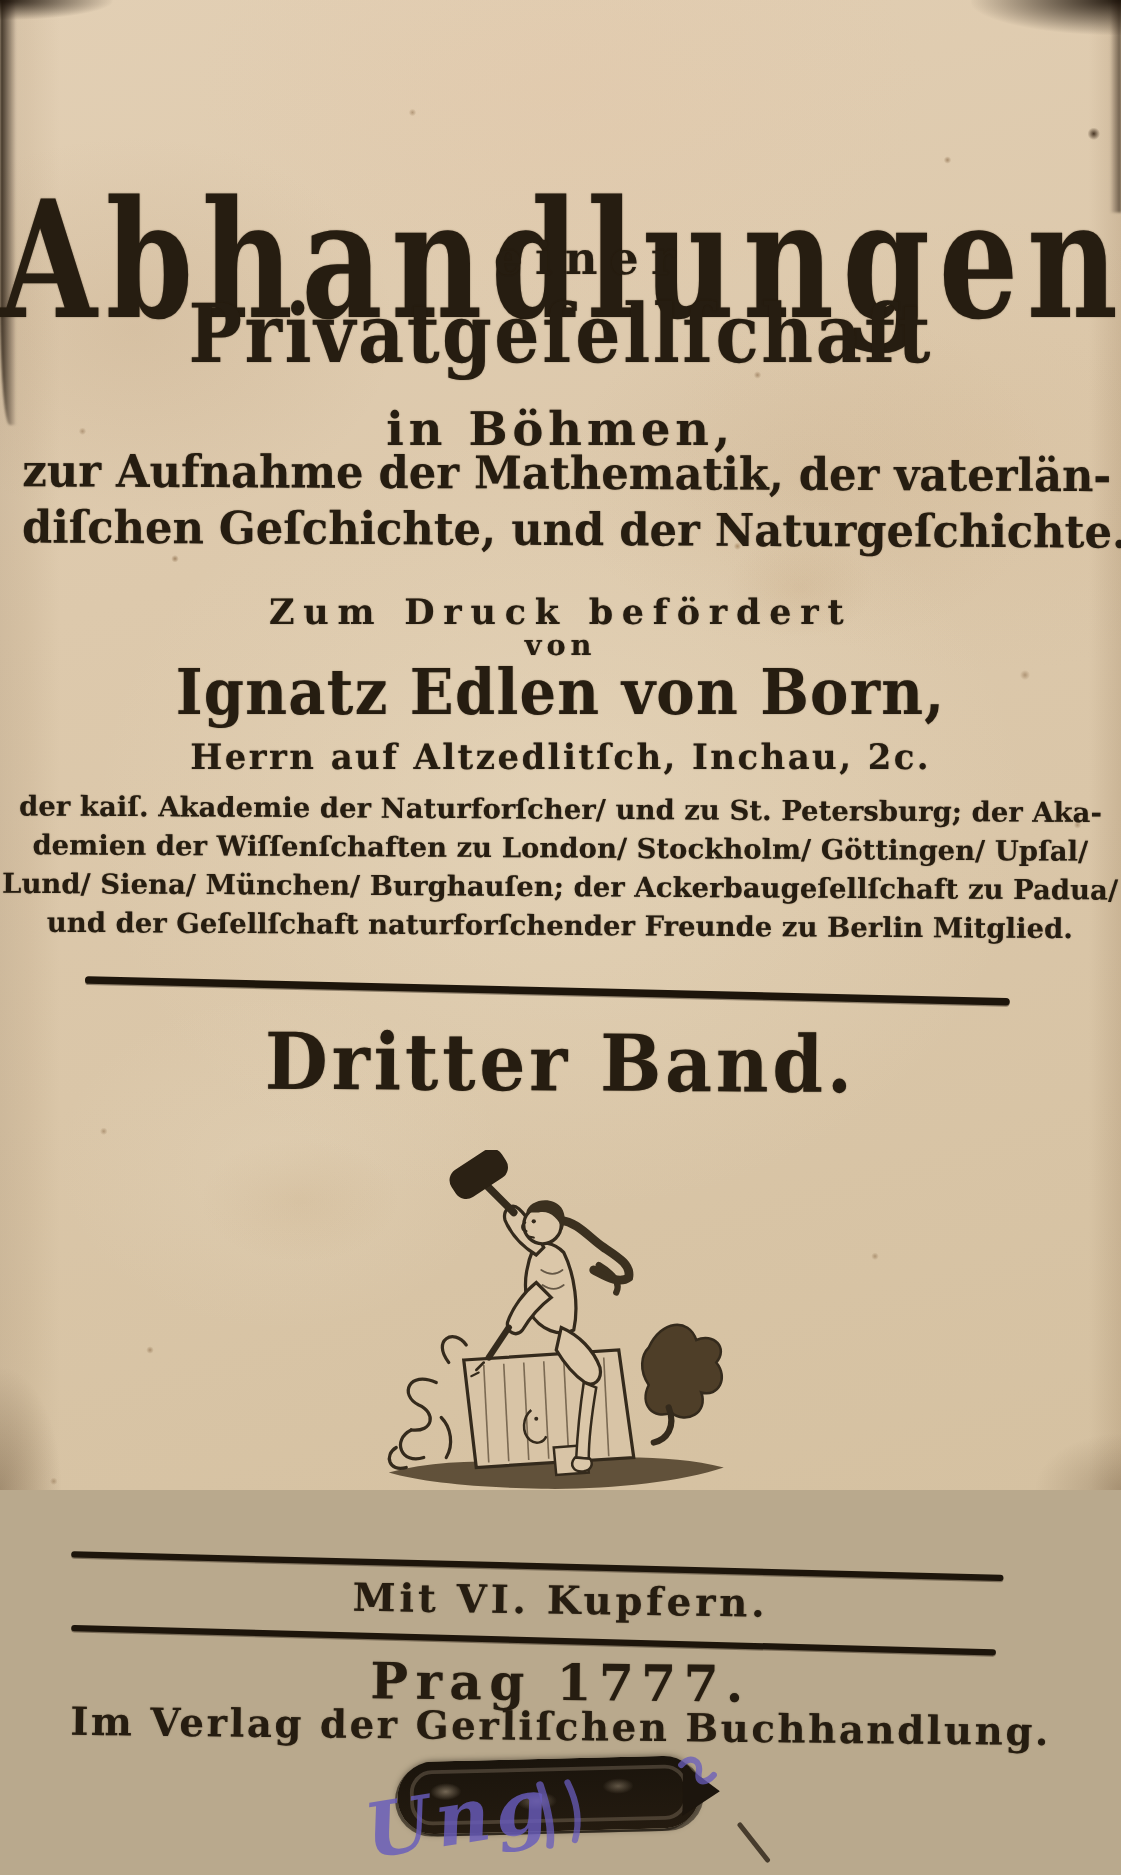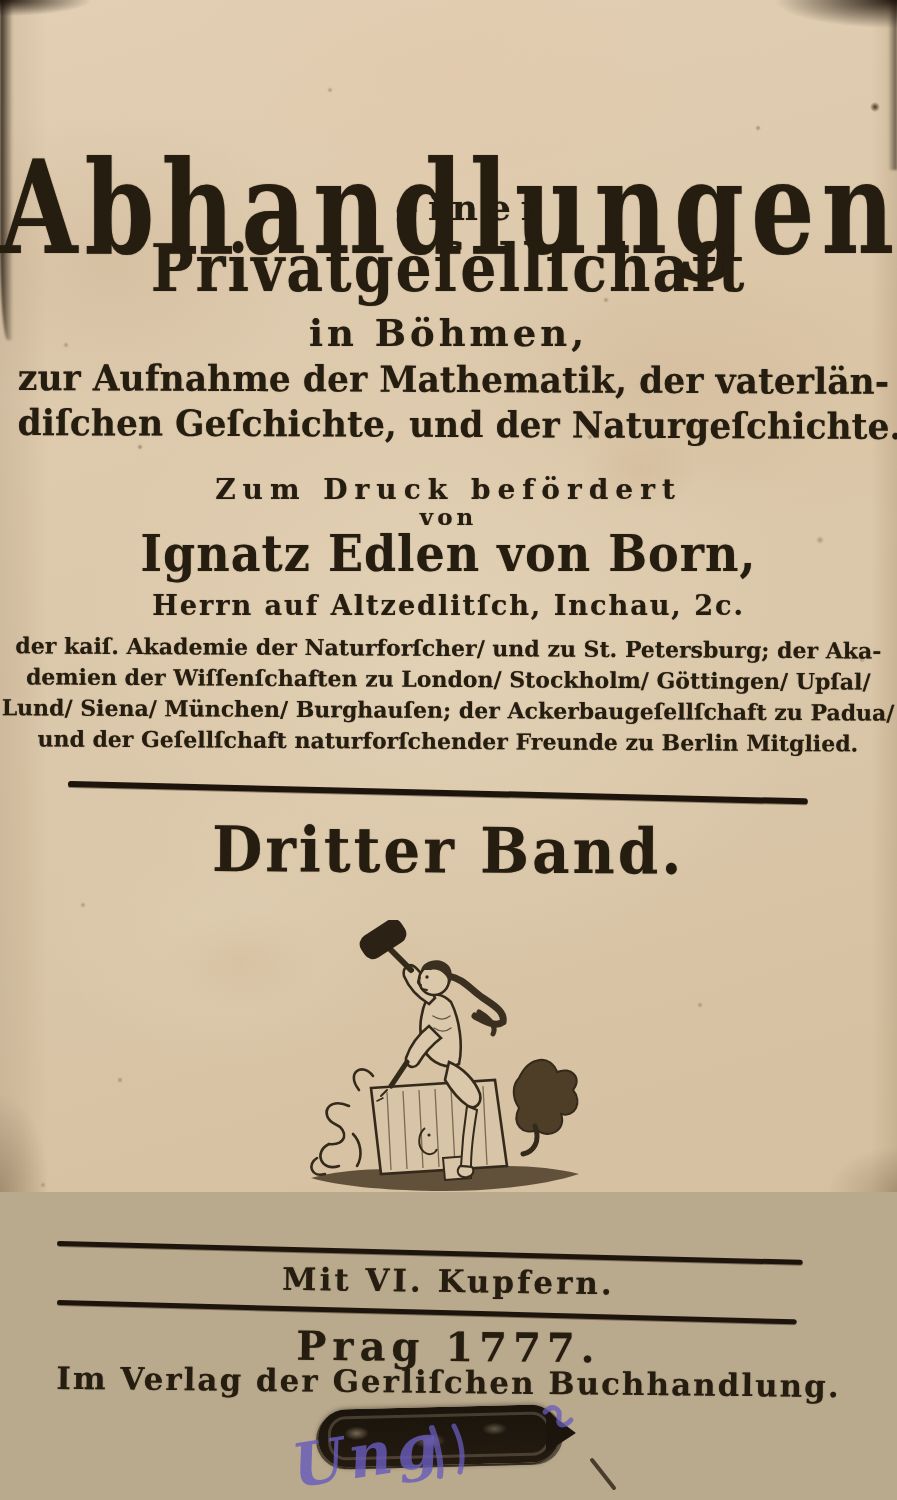--- a/index.html
+++ b/index.html
@@ -61,21 +61,21 @@
 
   .line { position:absolute; left:0; width:100%; text-align:center;
     font-weight:700; white-space:nowrap;
     text-shadow: 0 0 1px rgba(40,25,8,.55); }
 
   .t-main    { top:64px;  font-size:100px; letter-spacing:7px;
                transform: scaleY(1.30); transform-origin:50% 0; }
   .t-einer   { top:186px; font-size:36px;  letter-spacing:10px;padding-left:24px; }
   .t-privat  { top:229px; font-size:57px;  letter-spacing:2px;
                transform: scaleY(1.14); transform-origin:50% 0; }
-  .t-boehmen { top:311px; font-size:37px;  letter-spacing:4px; }
+  .t-boehmen { top:321px; font-size:37px;  letter-spacing:4px; }
   .t-purpose { top:357px; font-size:36px;  line-height:45px; letter-spacing:0;
                transform: scaleX(.96) rotate(.25deg); transform-origin:50% 0; }
   .t-druck   { top:473px; font-size:28px;  letter-spacing:7px; }
   .t-von     { top:503px; font-size:23px;  letter-spacing:4px; }
   .t-author  { top:524px; font-size:46px;  letter-spacing:1px;
                transform: scaleY(1.10); transform-origin:50% 0; }
   .t-estates { top:589px; font-size:28px;  letter-spacing:2px;
                transform: scaleX(.97); transform-origin:50% 0; }
   .t-members { top:633px; font-size:22px;  line-height:31px; letter-spacing:0;
                transform: rotate(.35deg); transform-origin:50% 0; }

